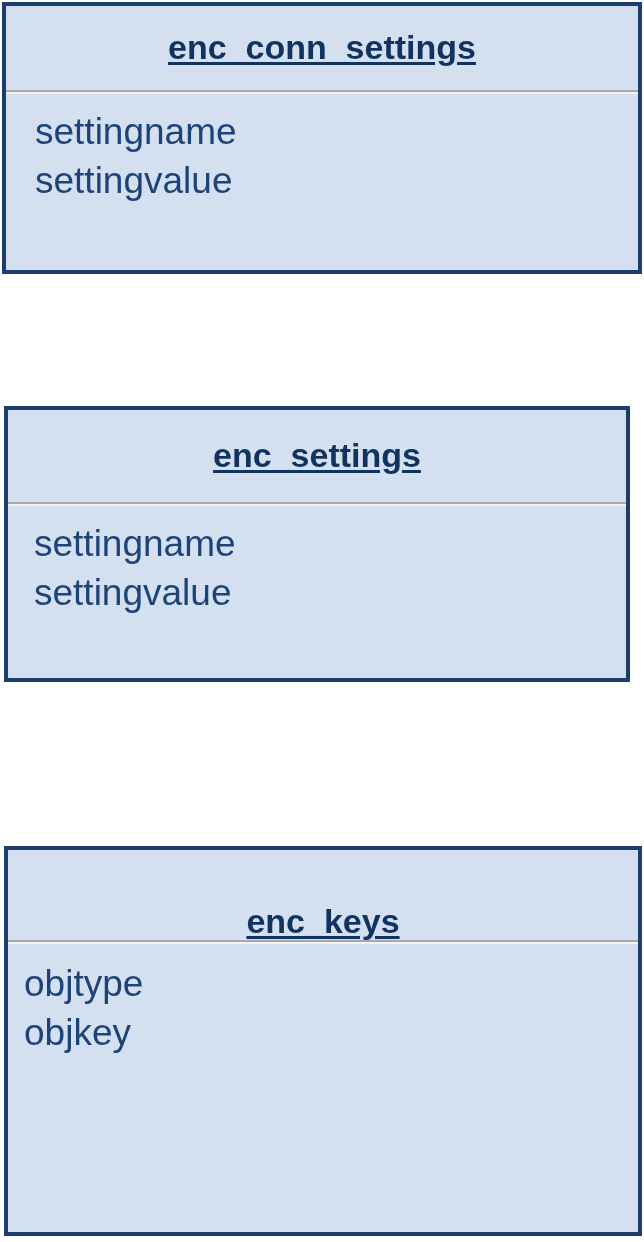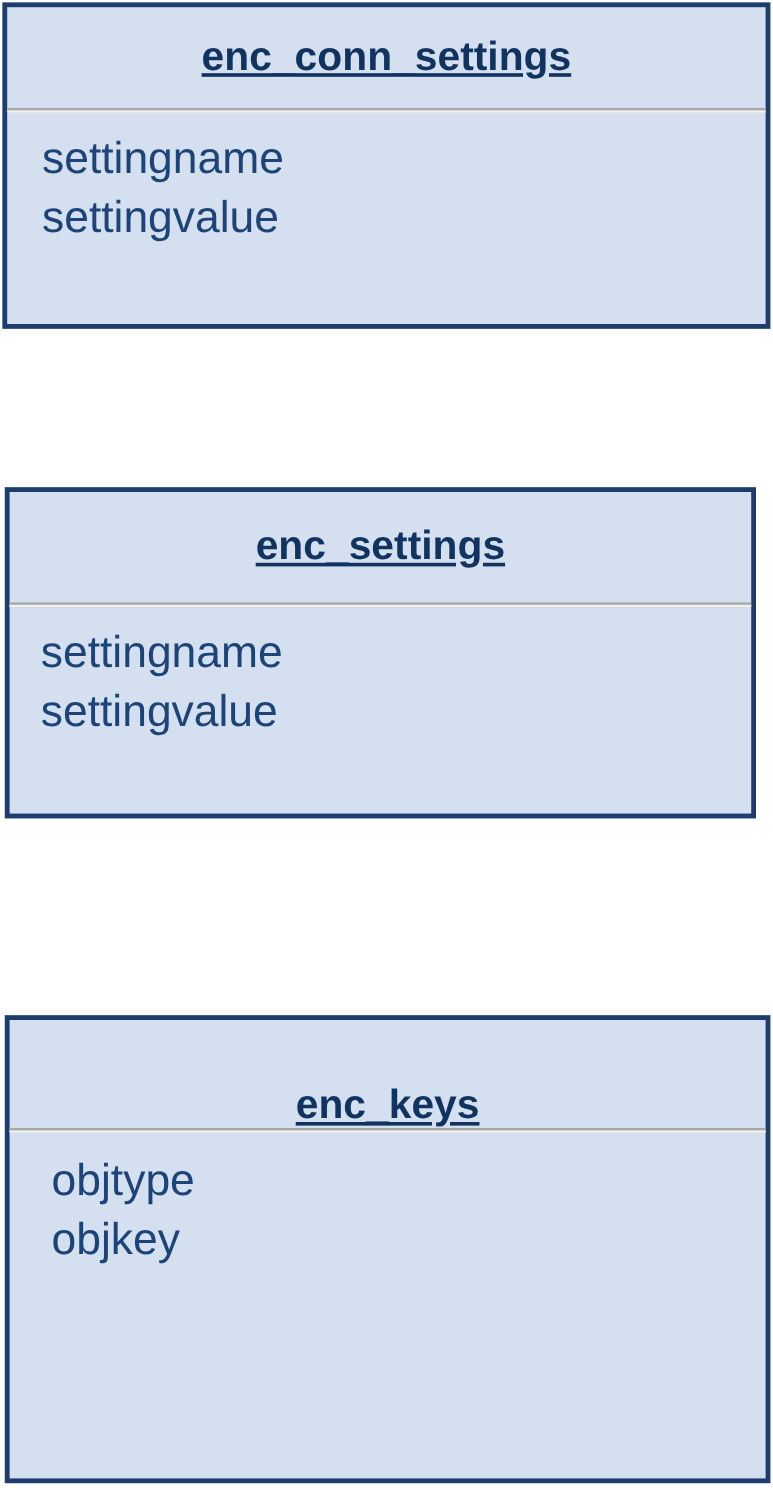--- a/index.html
+++ b/index.html
@@ -96,21 +96,21 @@
   #box-enc-settings .entity-body   { padding-top: 14px; padding-left: 26px; }
 
   
   #box-enc-keys {
     left: 4px;
     top: 846px;
     width: 638px;
     height: 390px;
   }
   #box-enc-keys .entity-header { height: 90px; align-items: flex-end; }
-  #box-enc-keys .entity-body   { padding-top: 16px; padding-left: 35px; }
+  #box-enc-keys .entity-body   { padding-top: 16px; padding-left: 16px; }
 </style>
 </head>
 <body>
 
 <div id="diagram-canvas">
 
   <div class="entity-box" id="box-enc-conn-settings">
     <div class="entity-header">
       <span class="entity-title">enc_conn_settings</span>
     </div>

